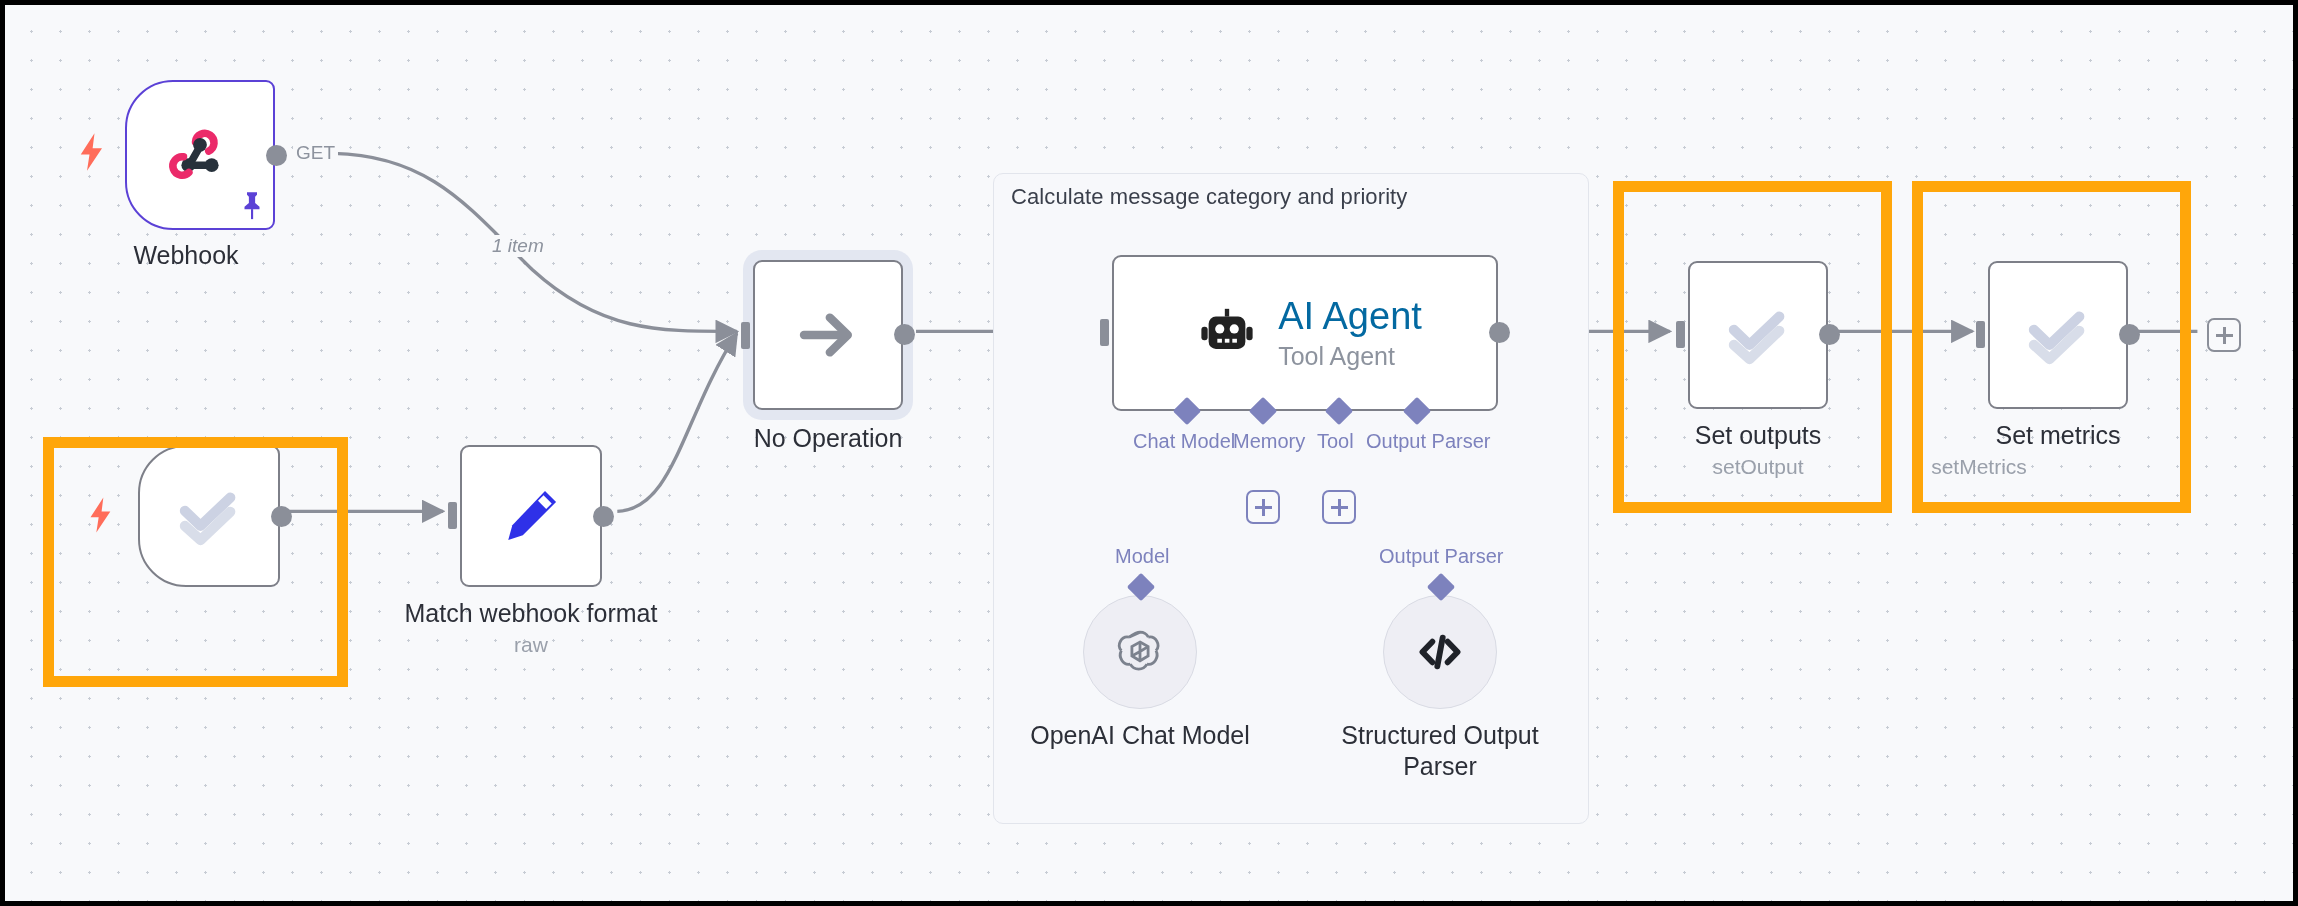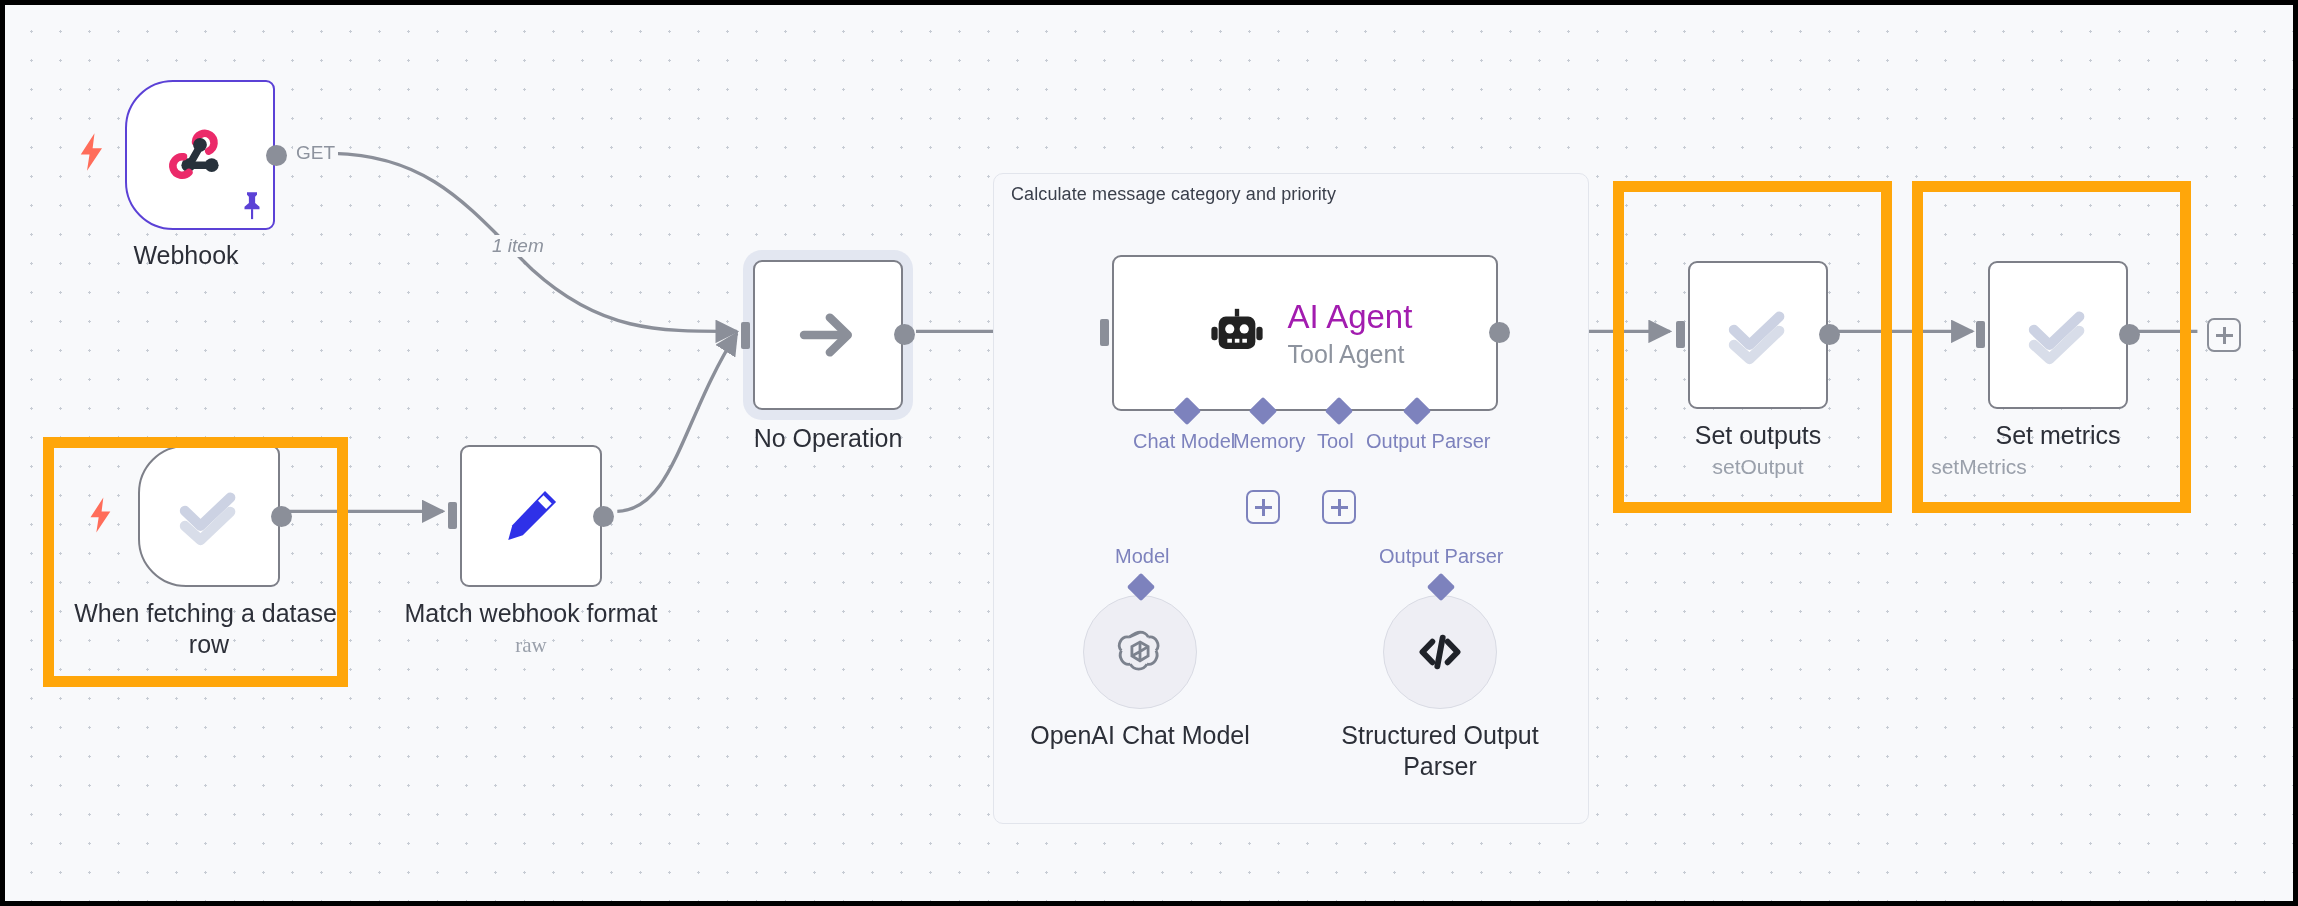--- a/index.html
+++ b/index.html
@@ -29,21 +29,21 @@
   
   .group-frame {
     position: absolute;
     background: #f7f8fb;
     border: 1px solid #e2e5ec;
     border-radius: 10px;
     z-index: 2;
   }
   .group-title {
     position: absolute;
-    font-size: 18px;
+    font-size: 22px;
     color: #3a3f4b;
     letter-spacing: .1px;
     white-space: nowrap;
     z-index: 3;
   }
 
   
   .hl {
     position: absolute;
     border: 11px solid #ffa60a;
@@ -93,21 +93,21 @@
   }
 
   
   .agent-inner {
     display: flex;
     align-items: center;
     gap: 22px;
     padding-left: 10px;
   }
   .agent-text { display: flex; flex-direction: column; line-height: 1.15; }
-  .agent-title { font-size: 33px; color: #a21caf; }
+  .agent-title { font-size: 38px; color: #0369a1; }
   .agent-sub  { font-size: 25px; color: #8d939e; margin-top: 4px; }
 
   
   .subnode {
     position: absolute;
     border-radius: 50%;
     background: #eeeef4;
     border: 1px solid #d9dbe4;
     display: flex; align-items: center; justify-content: center;
     z-index: 4;
@@ -253,35 +253,33 @@
         <path d="M3.5 15.5 L9 20.5 L19.5 10.5" fill="none" stroke="#d8dde9" stroke-width="3.6" stroke-linecap="round" stroke-linejoin="round"></path>
       </svg>
     </div>
     <div class="port-out" style="left:133px; top:61px;"></div>
   </div>
   <div class="bolt" style="left:82px; top:492px;">
     <svg width="28" height="36" viewBox="0 0 24 30">
       <path d="M14 0 L3 17 L10 17 L8 30 L20 12 L12.5 12 Z" fill="#ff6d5a"></path>
     </svg>
   </div>
-  <div class="node-label" style="left:48px; top:593px; width:312px;">When fetching a dataset
-row</div>
 
   <div class="node" style="left:455px; top:440px; width:142px; height:142px;">
     <div class="node-box" style="left:0; top:0; width:142px; height:142px;">
       <svg width="70" height="70" viewBox="0 0 24 24">
         <path d="M16.8 3.4 L20.6 7.2 L9.2 18.6 L4.2 20.2 L5.6 15.2 Z" fill="#2f31e8"></path>
         <path d="M16.3 4.9 L19.1 7.7 L17.2 9.6 L14.4 6.8 Z" fill="#ffffff"></path>
       </svg>
     </div>
     <div class="port-in" style="left:-12px; top:57px;"></div>
     <div class="port-out" style="left:133px; top:61px;"></div>
   </div>
   <div class="node-label" style="left:386px; top:593px; width:280px;">Match webhook format</div>
-  <div class="node-sublabel" style="left:386px; top:628px; width:280px;font-family:Liberation Serif, serif;">raw</div>
+  <div class="node-sublabel" style="left:386px; top:628px; width:280px;">raw</div>
 
   <div class="node" style="left:748px; top:255px; width:150px; height:150px;">
     <div class="node-box selected-halo" style="left:0; top:0; width:150px; height:150px;">
       <svg width="72" height="72" viewBox="0 0 24 24">
         <path d="M4 12 H18" fill="none" stroke="#8b8f99" stroke-width="2.8" stroke-linecap="round"></path>
         <path d="M12.6 6.2 L18.6 12 L12.6 17.8" fill="none" stroke="#8b8f99" stroke-width="2.8" stroke-linecap="round" stroke-linejoin="round"></path>
       </svg>
     </div>
     <div class="port-in" style="left:-12px; top:62px;"></div>
     <div class="port-out" style="left:141px; top:64px;"></div>

